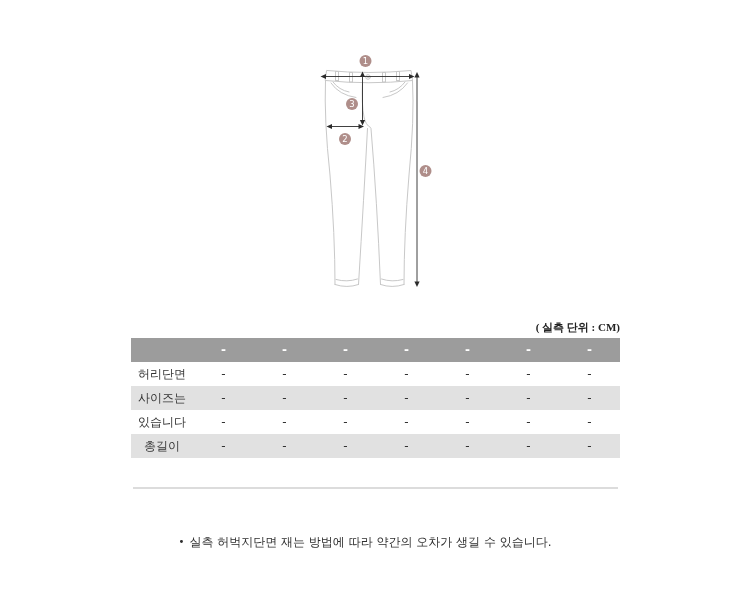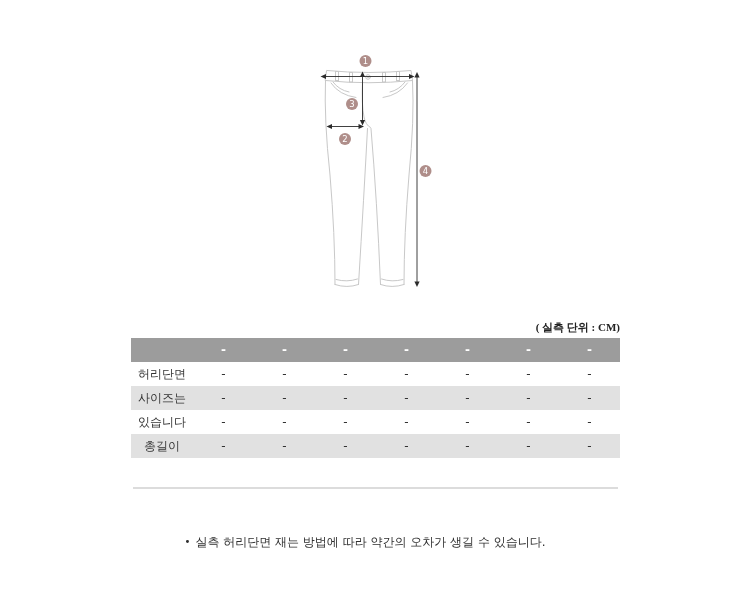--- a/index.html
+++ b/index.html
@@ -172,16 +172,16 @@
       <div class="st-cell">-</div>
       <div class="st-cell">-</div>
       <div class="st-cell">-</div>
       <div class="st-cell">-</div>
     </div>
   </div>
 
   <div class="divider"></div>
 
   <div class="footnote">
-    <span class="bullet">•</span><span>실측 허리단면 재는 방법에 따라 약간의 오차가 생길 수 있습니다.</span>
+    <span class="bullet">•</span><span>실측 허벅지단면 재는 방법에 따라 약간의 오차가 생길 수 있습니다.</span>
   </div>
 
 </div>
 
 </body></html>

